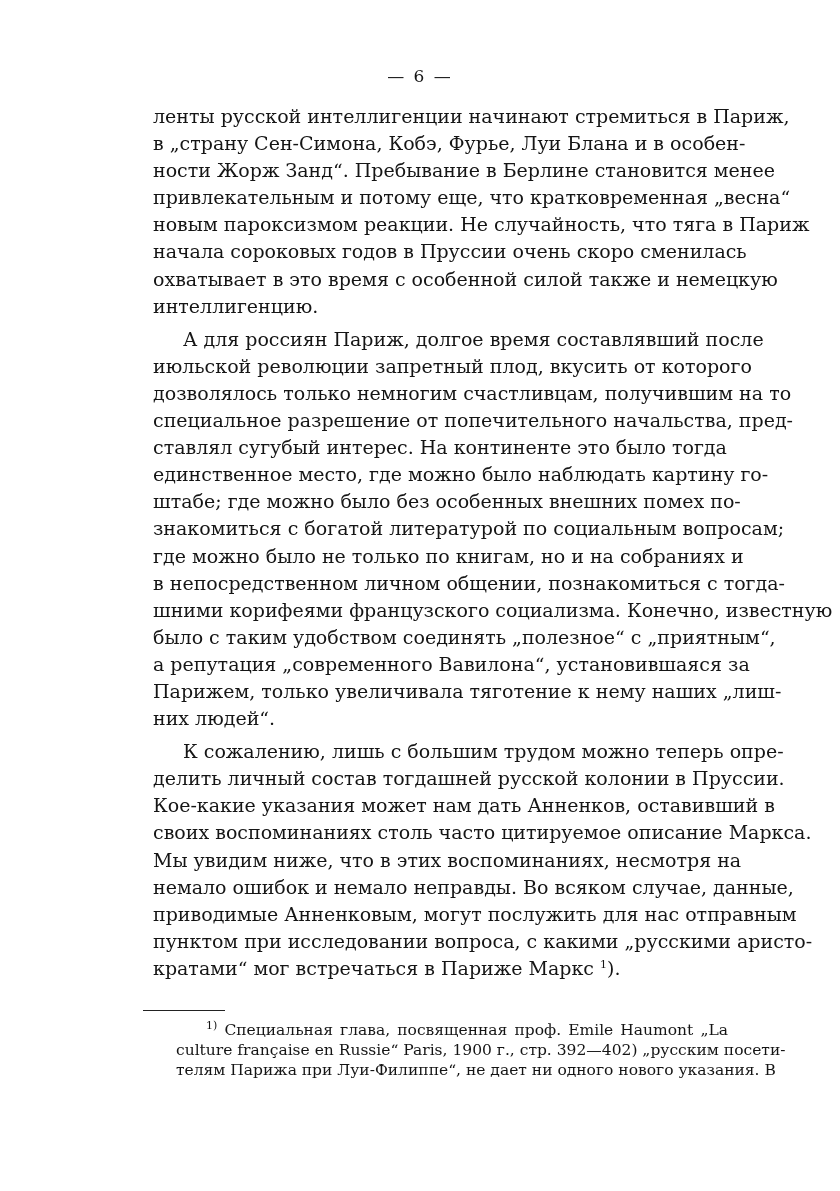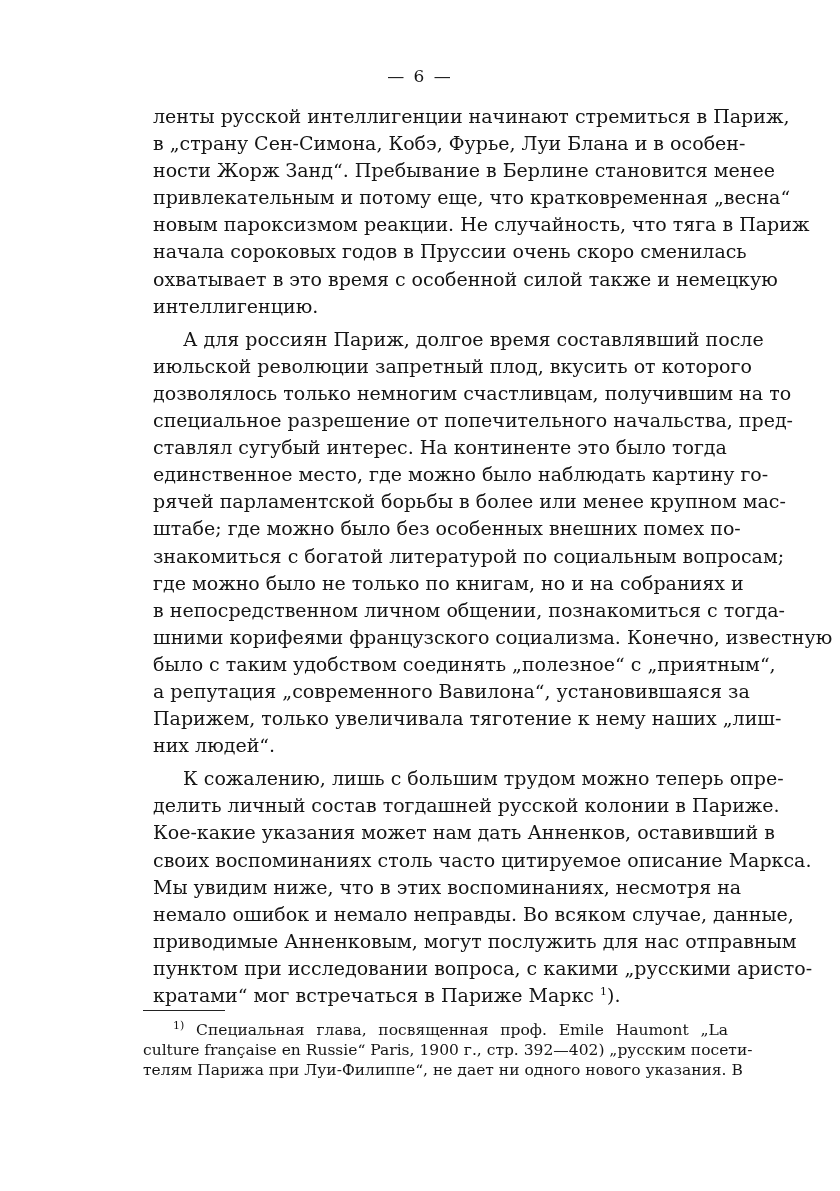--- a/index.html
+++ b/index.html
@@ -33,21 +33,21 @@
   .footnote-rule {
     position: absolute; left: 143px; top: 1010px;
     width: 82px; height: 0; border-top: 1.5px solid #222;
   }
   .footnotes {
     position: absolute; left: 143px; top: 1020px; width: 585px;
   }
   .fline {
     display: block; height: 20px; line-height: 20px;
     font-size: 15.5px; white-space: nowrap;
-    text-align: justify; text-align-last: justify;
+    text-align: justify; text-align-last: justify; margin-left: 33px;
   }
   .fline.indent { padding-left: 30px; }
   sup { font-size: 11px; line-height: 0; }
 </style>
 </head>
 <body>
 
 <div>
 
   <div class="page-number">— 6 —</div>
@@ -65,35 +65,34 @@
       <span class="line last">интеллигенцию.</span>
     </div>
 
     <div>
       <span class="line indent para-gap">А для россиян Париж, долгое время составлявший после</span>
       <span class="line">июльской революции запретный плод, вкусить от которого</span>
       <span class="line">дозволялось только немногим счастливцам, получившим на то</span>
       <span class="line">специальное разрешение от попечительного начальства, пред-</span>
       <span class="line">ставлял сугубый интерес. На континенте это было тогда</span>
       <span class="line">единственное место, где можно было наблюдать картину го-</span>
-      <span class="line">рячей парламентской борьбы в более или менее крупном мас-</span>
       <span class="line">штабе; где можно было без особенных внешних помех по-</span>
       <span class="line">знакомиться с богатой литературой по социальным вопросам;</span>
       <span class="line">где можно было не только по книгам, но и на собраниях и</span>
       <span class="line">в непосредственном личном общении, познакомиться с тогда-</span>
       <span class="line">шними корифеями французского социализма. Конечно, известную</span>
       <span class="line">было с таким удобством соединять „полезное“ с „приятным“,</span>
       <span class="line">а репутация „современного Вавилона“, установившаяся за</span>
       <span class="line">Парижем, только увеличивала тяготение к нему наших „лиш-</span>
       <span class="line last">них людей“.</span>
     </div>
 
     <div>
       <span class="line indent para-gap">К сожалению, лишь с большим трудом можно теперь опре-</span>
-      <span class="line">делить личный состав тогдашней русской колонии в Париже.</span>
+      <span class="line">делить личный состав тогдашней русской колонии в Пруссии.</span>
       <span class="line">Кое-какие указания может нам дать Анненков, оставивший в</span>
       <span class="line">своих воспоминаниях столь часто цитируемое описание Маркса.</span>
       <span class="line">Мы увидим ниже, что в этих воспоминаниях, несмотря на</span>
       <span class="line">немало ошибок и немало неправды. Во всяком случае, данные,</span>
       <span class="line">приводимые Анненковым, могут послужить для нас отправным</span>
       <span class="line">пунктом при исследовании вопроса, с какими „русскими аристо-</span>
       <span class="line last"><span>кратами“ мог встречаться в Париже Маркс</span> <sup>1</sup><span>).</span></span>
     </div>
   </div>
 

